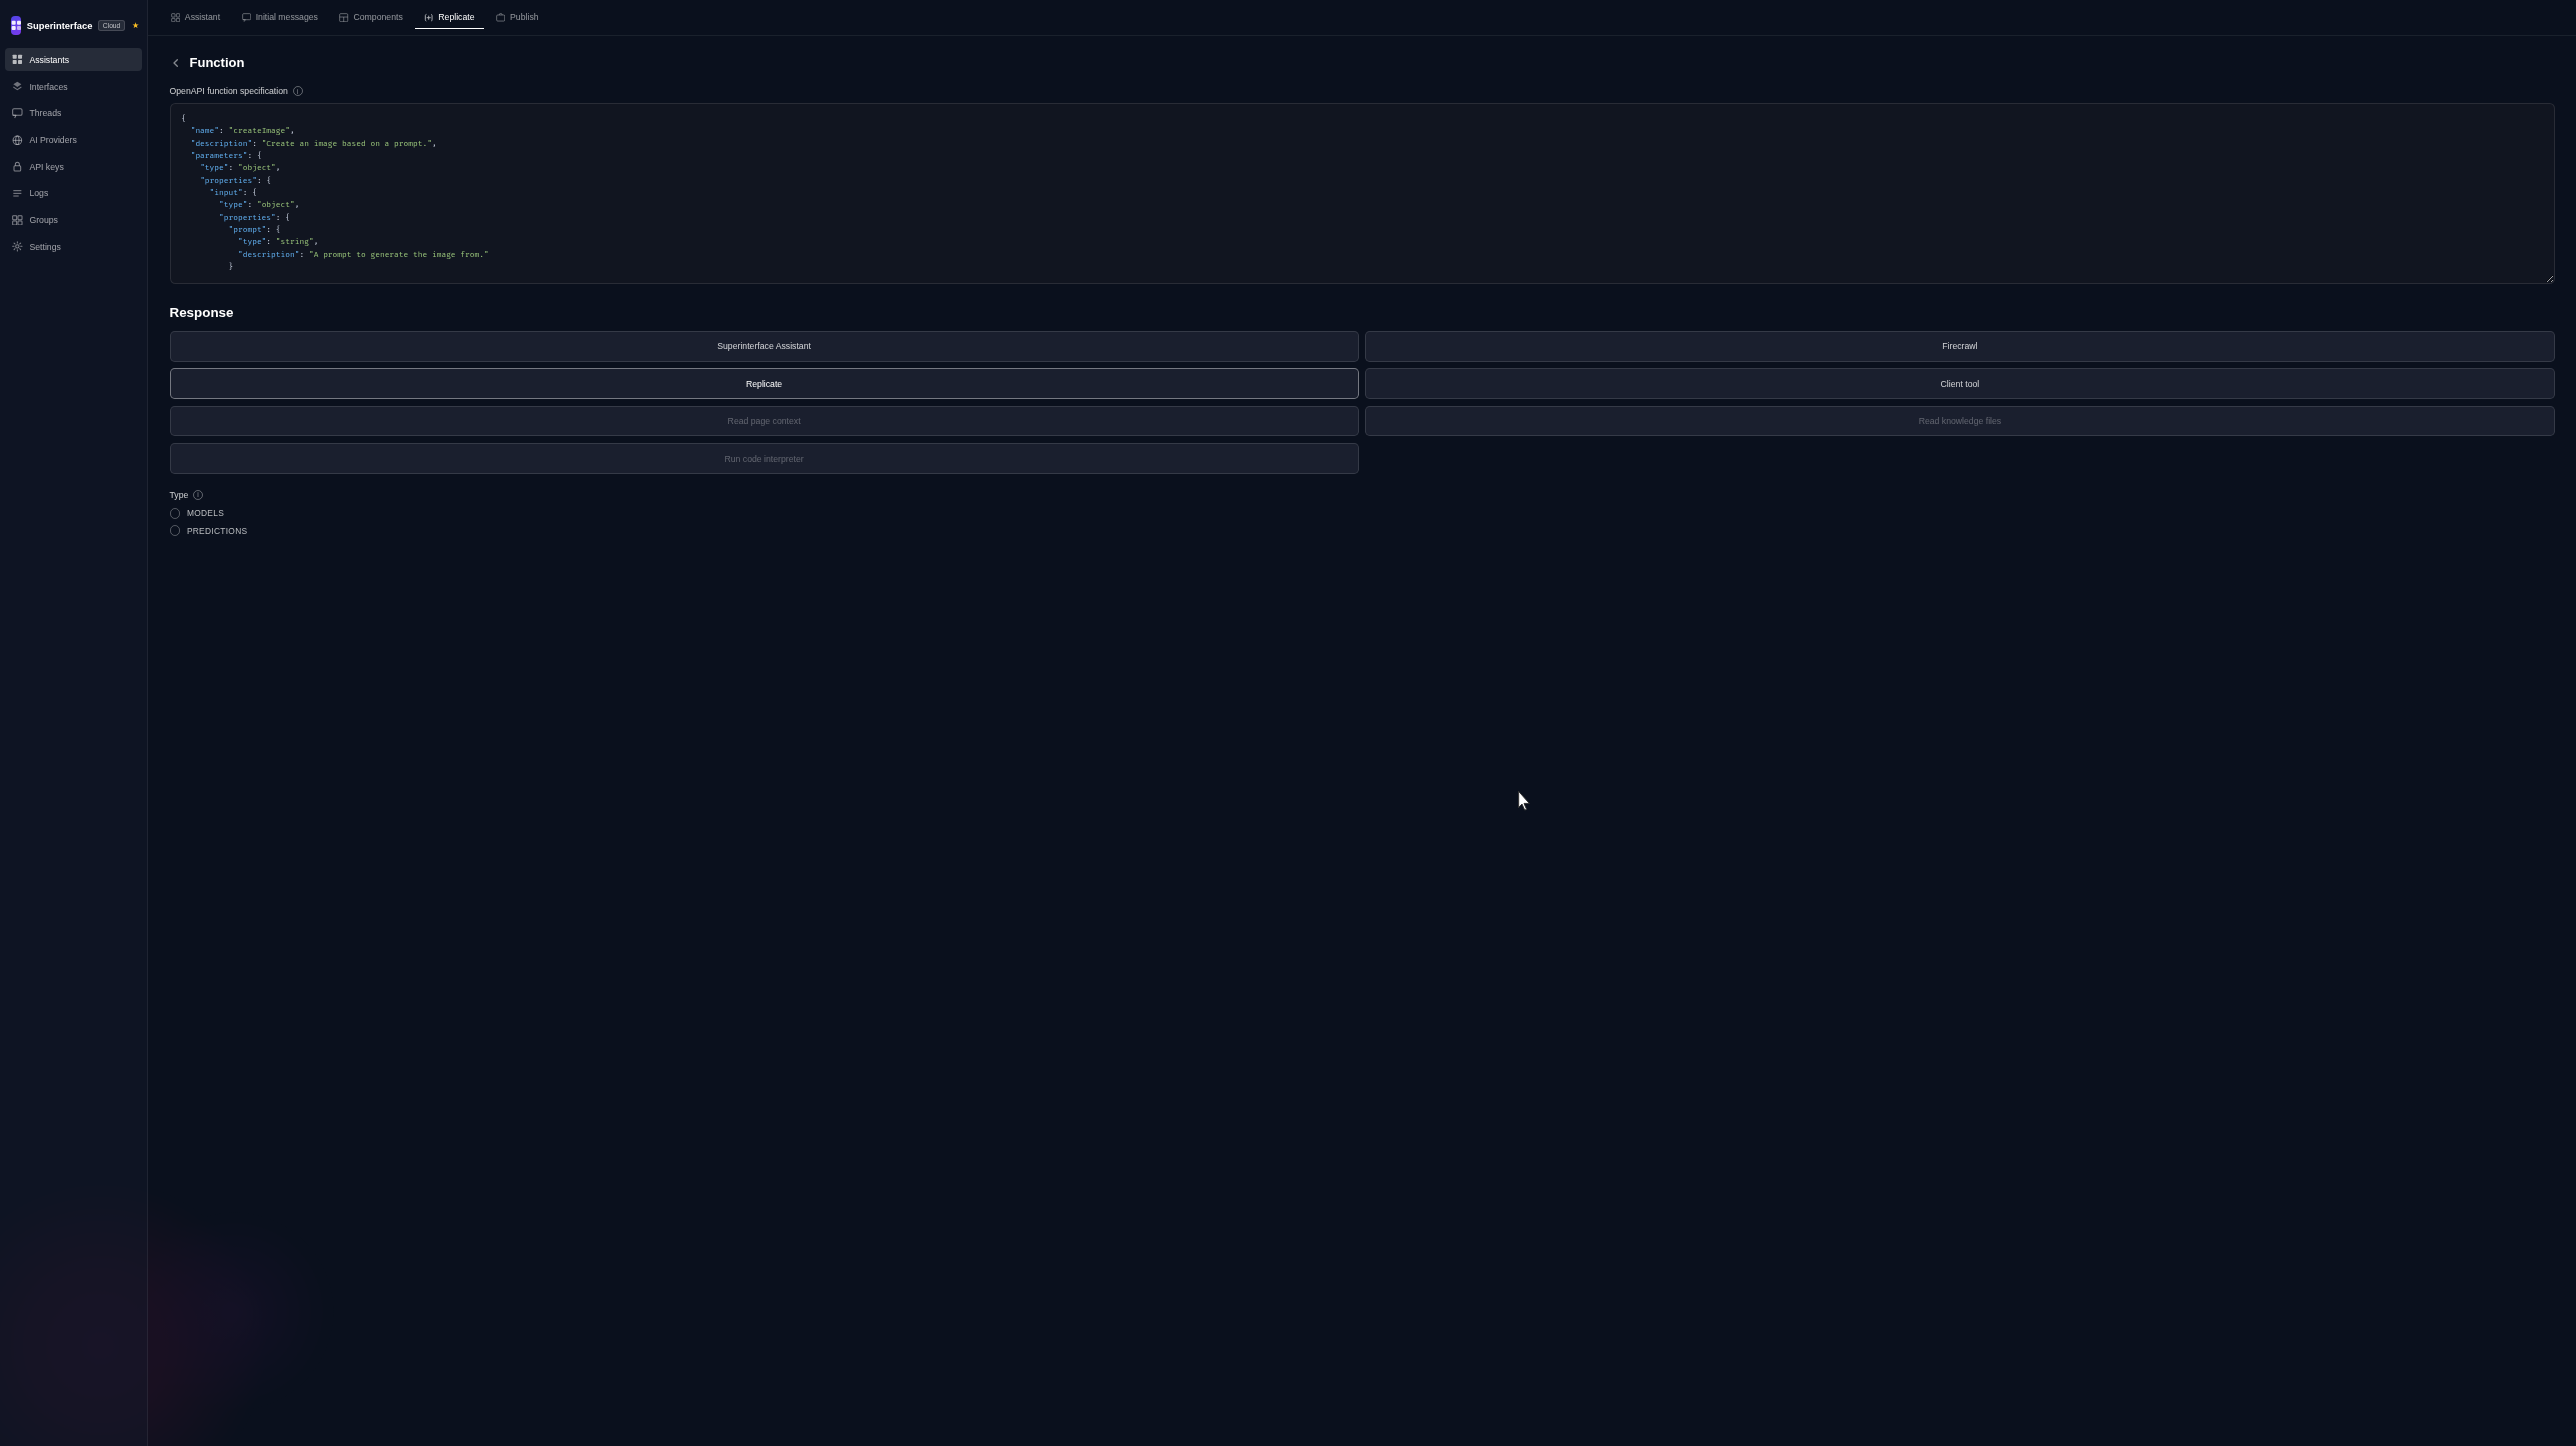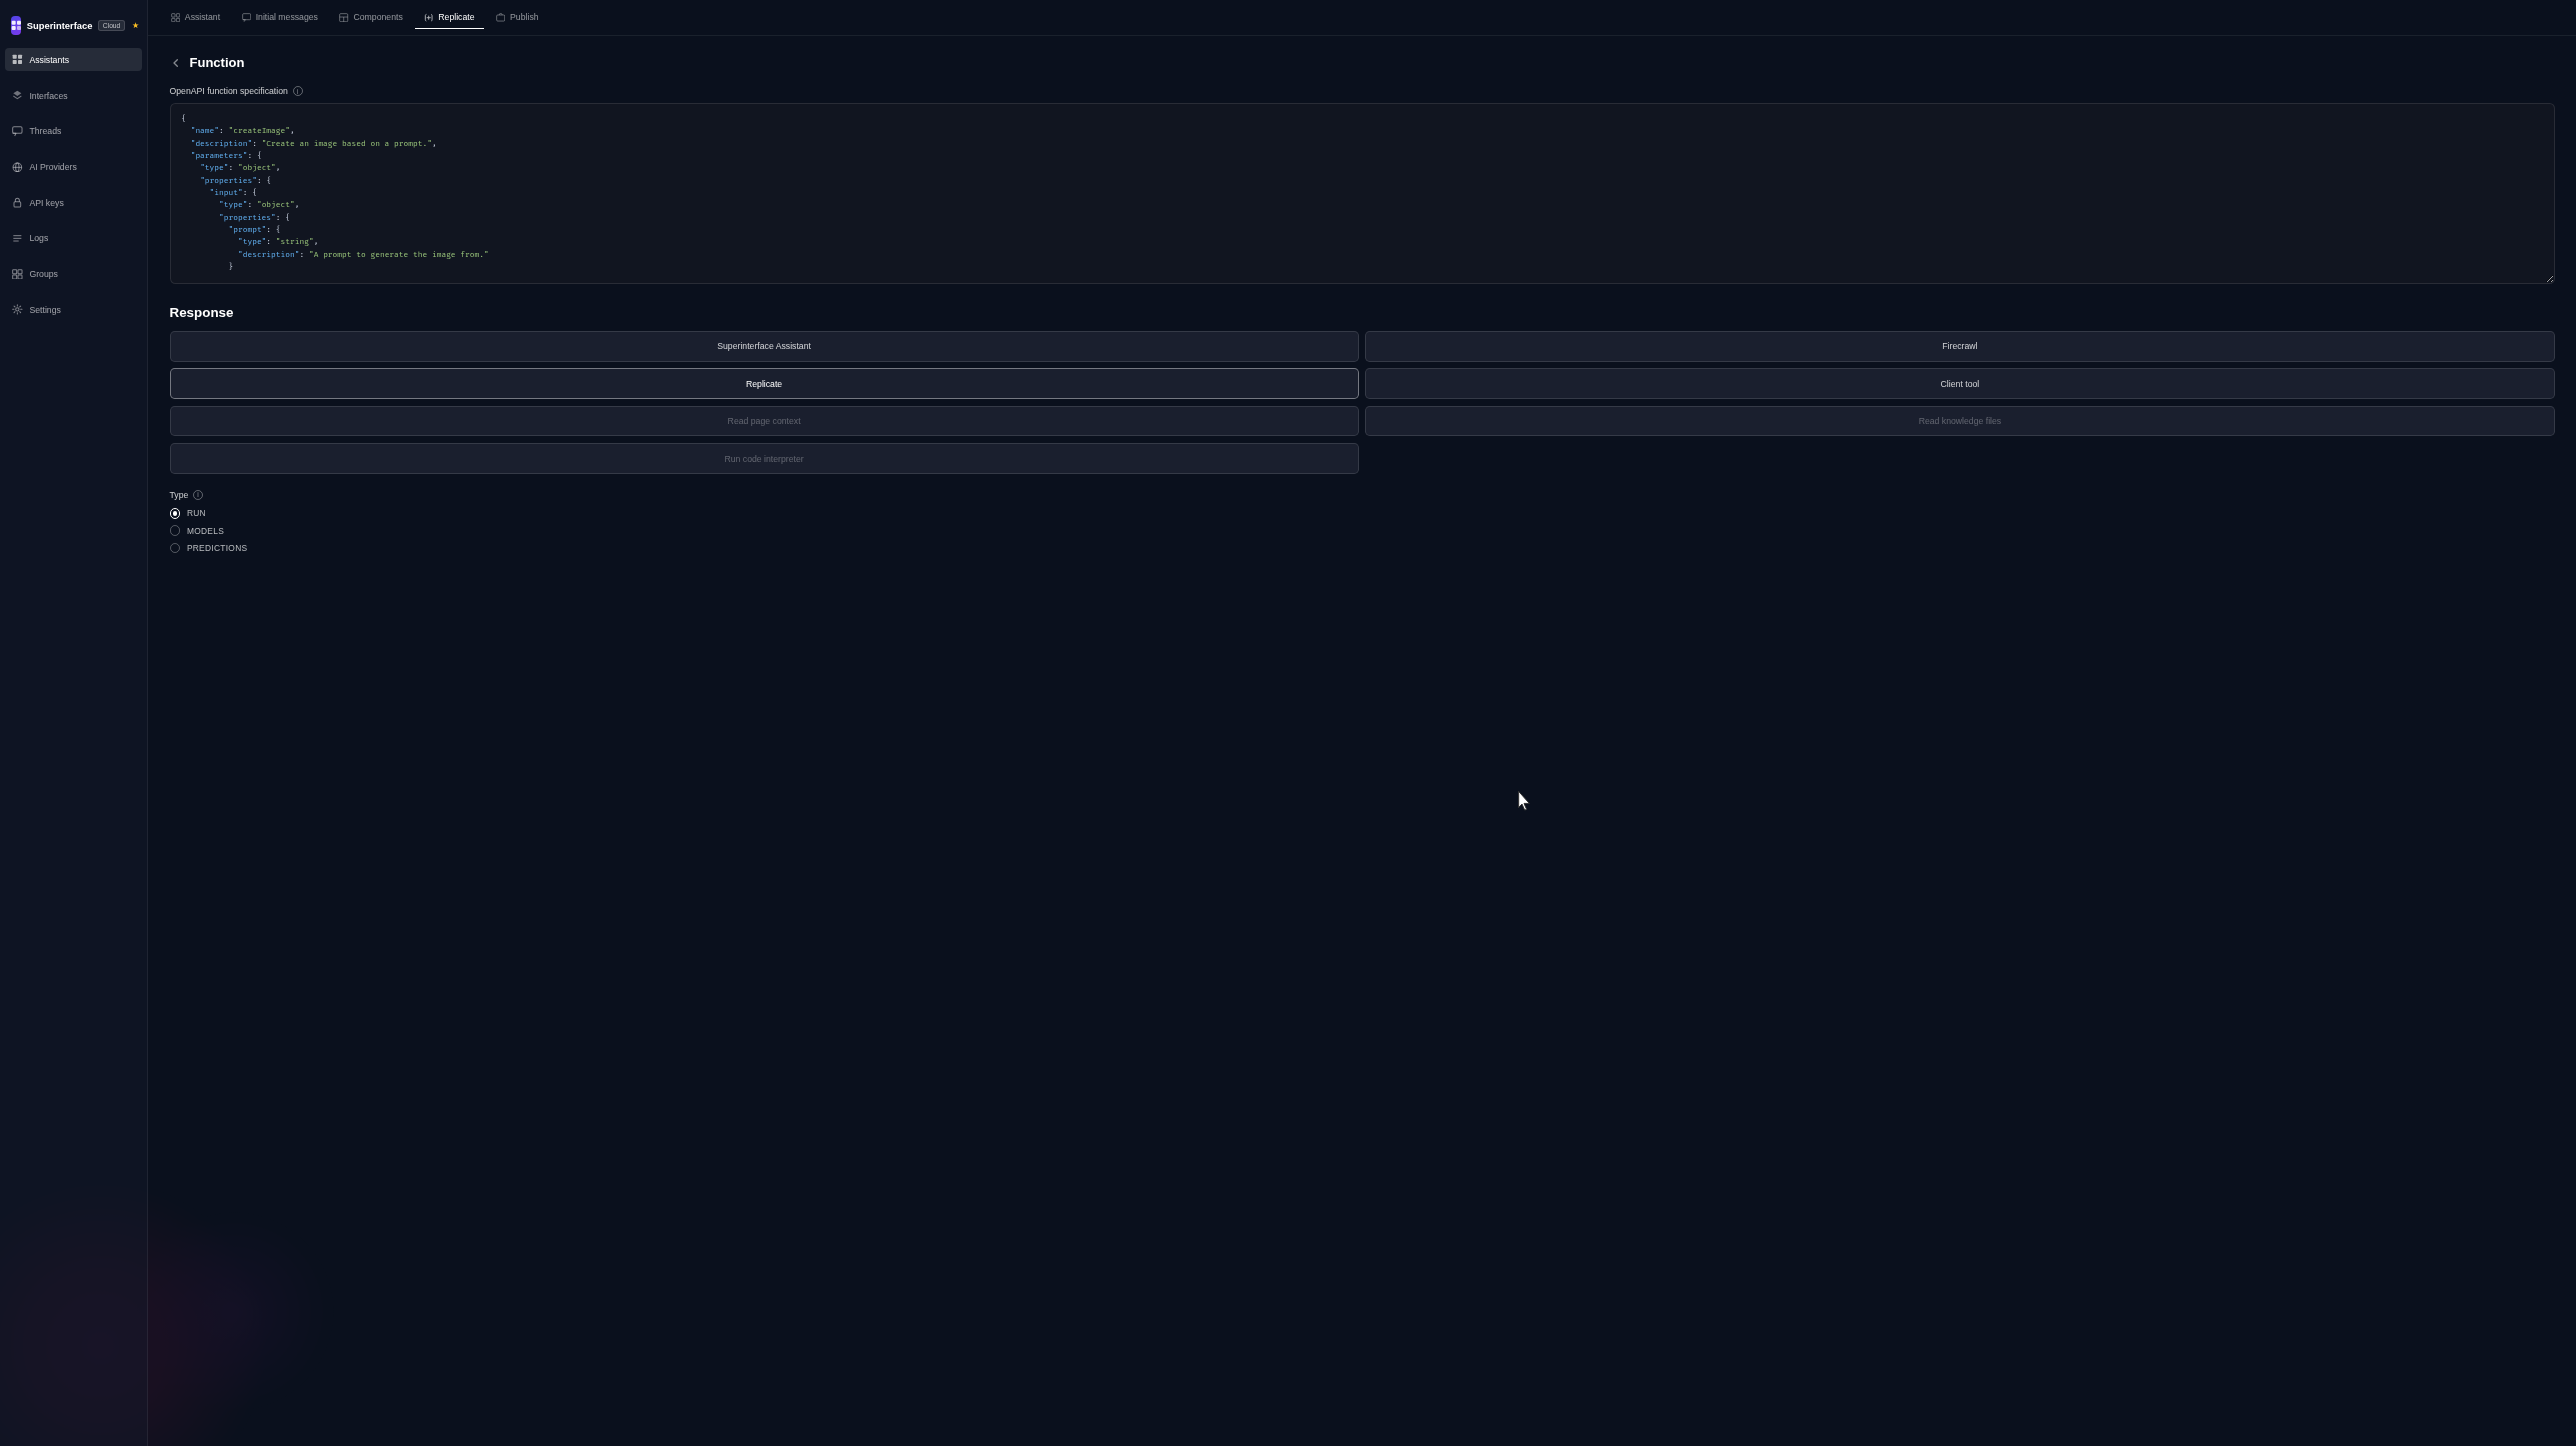--- a/index.html
+++ b/index.html
@@ -109,21 +109,21 @@
 
     .nav-item {
       display: flex;
       align-items: center;
       gap: 6.7px;
       padding: 6px 6.7px;
       border-radius: 4px;
       color: rgba(255,255,255,0.6);
       font-size: 8.7px;
       cursor: pointer;
-      margin-bottom: 13px;
+      margin-bottom: 4px;
       transition: all 0.15s;
     }
 
     .nav-item.active {
       background: rgba(255,255,255,0.1);
       color: #ffffff;
     }
 
     .nav-icon {
       width: 10.7px;
@@ -571,24 +571,20 @@
       </div>
 
       <div class="type-section">
         <div class="type-label">
           <span>Type</span>
           <div class="info-icon">i</div>
         </div>
 
         <div class="radio-group">
 
-          <label class="radio-item">
-            <div class="radio-circle checked"></div>
-            <span class="radio-label">RUN</span>
-          </label>
 
           <label class="radio-item">
             <div class="radio-circle"></div>
             <span class="radio-label">MODELS</span>
           </label>
 
           <label class="radio-item">
             <div class="radio-circle"></div>
             <span class="radio-label">PREDICTIONS</span>
           </label>

